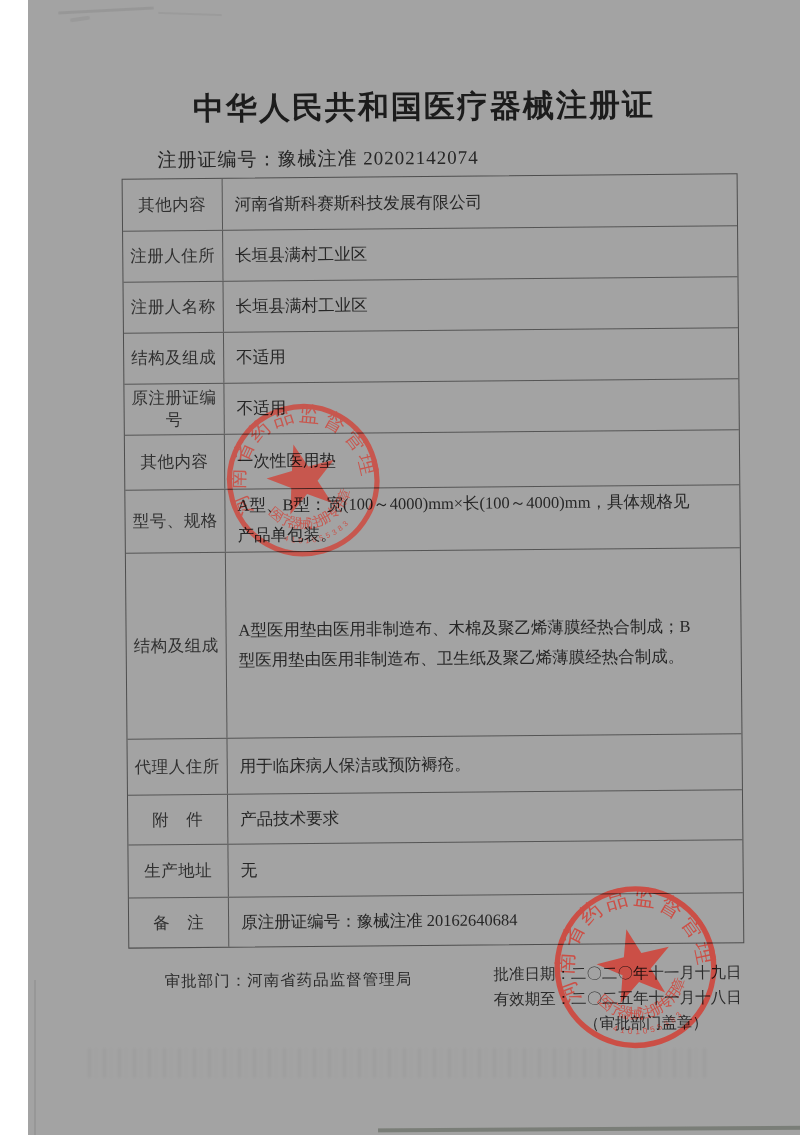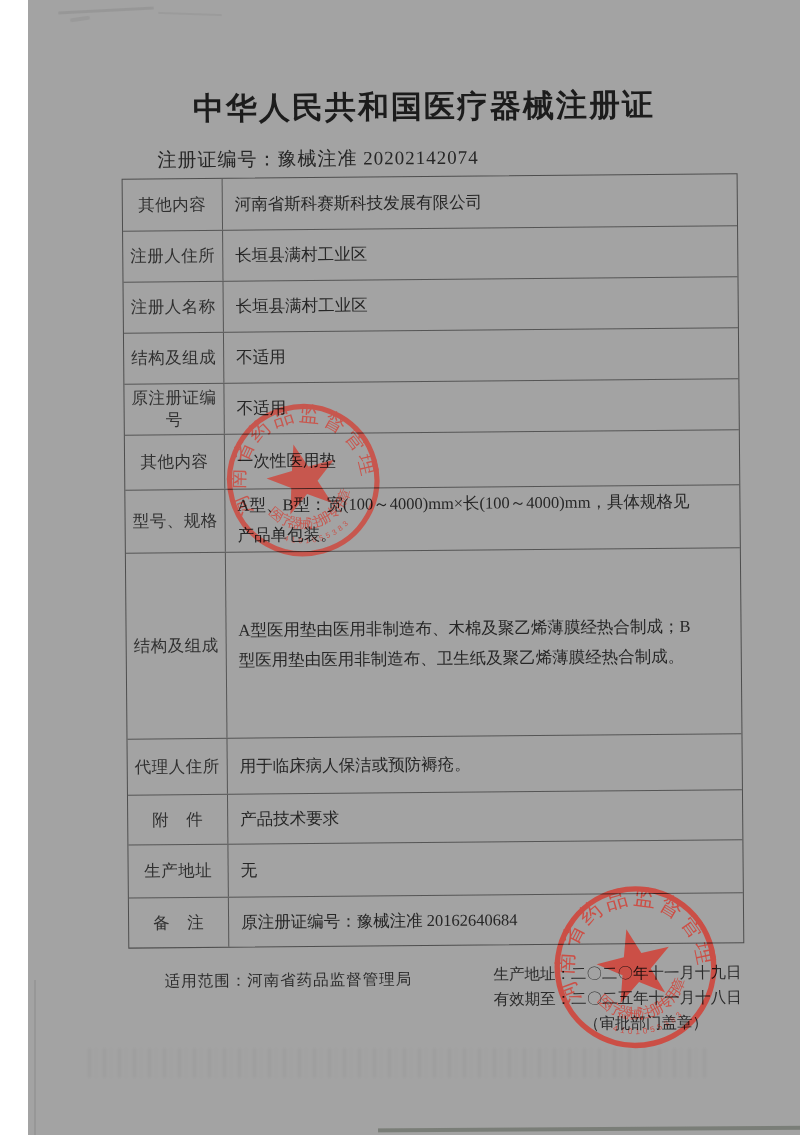--- a/index.html
+++ b/index.html
@@ -112,24 +112,24 @@
       <div class="row">
         <div class="cell lbl">生产地址</div>
         <div class="cell val">无</div>
       </div>
       <div class="row">
         <div class="cell lbl">备　注</div>
         <div class="cell val">原注册证编号：豫械注准 20162640684</div>
       </div>
     </div>
 
-    <div class="dept"><span>适用范围：</span><span>河南省药品监督管理局</span></div>
+    <div class="dept"><span>审批部门：</span><span>河南省药品监督管理局</span></div>
 
     <div class="dates">
-      <div class="ln"><span>生产地址：</span><span>二〇二〇年十一月十九日</span></div>
+      <div class="ln"><span>批准日期：</span><span>二〇二〇年十一月十九日</span></div>
       <div class="ln"><span>有效期至：</span><span>二〇二五年十一月十八日</span></div>
       <div class="ln seal-note">（审批部门盖章）</div>
     </div>
 
     <div class="stamp stamp-mid">
       <svg viewBox="0 0 200 200" xmlns="http://www.w3.org/2000/svg">
         <defs>
           <path id="s1top" d="M 30.5 125.3 A 74 74 0 1 1 169.5 125.3" fill="none"></path>
           <path id="s1bot" d="M 45.6 125.4 A 60 60 0 0 0 154.4 125.4" fill="none"></path>
           <path id="s1num" d="M 54.8 164.7 A 79 79 0 0 0 145.2 164.7" fill="none"></path>

